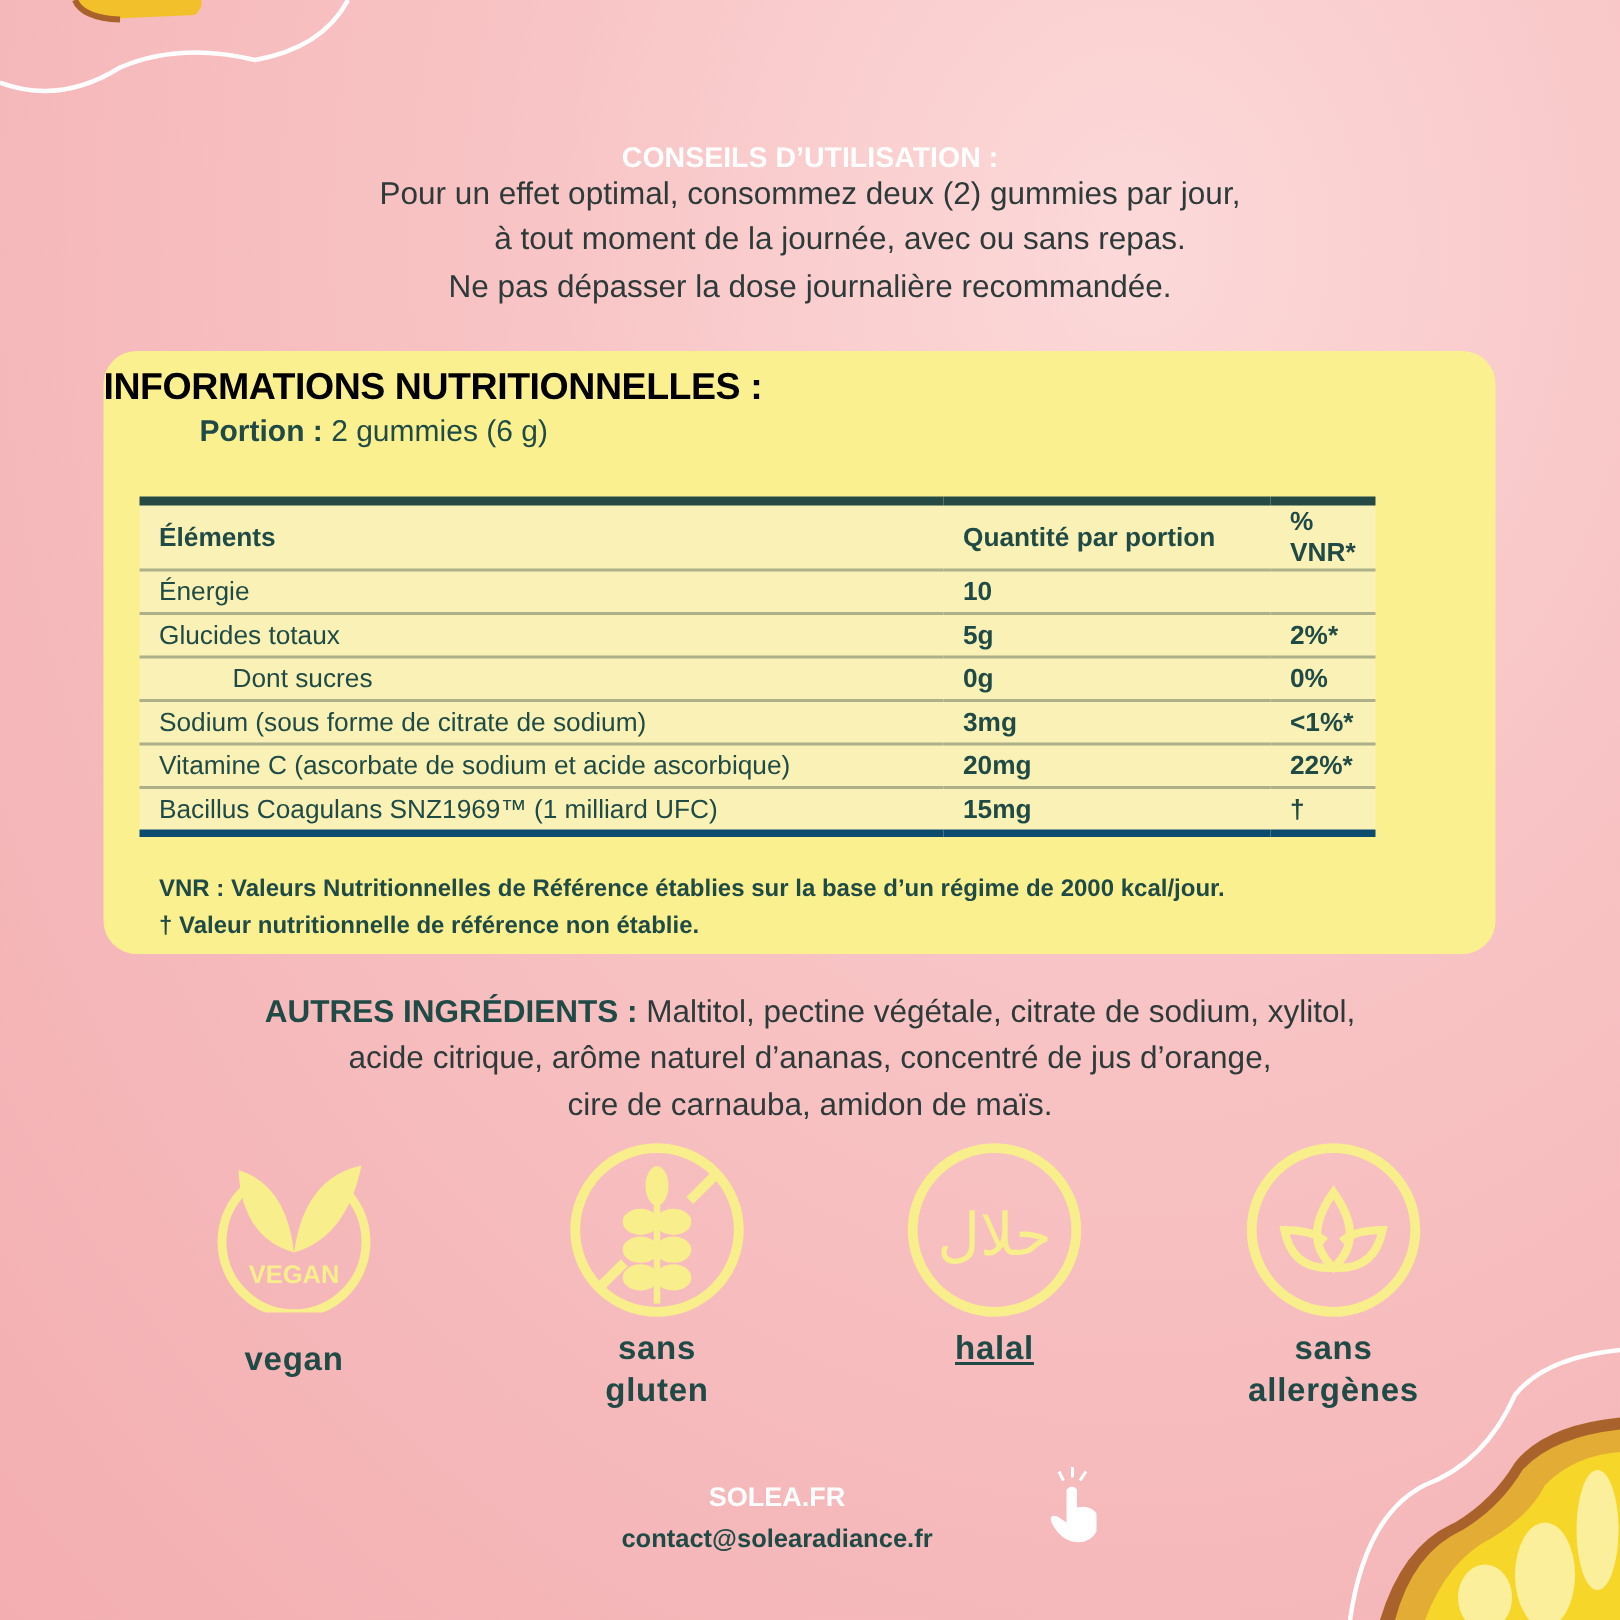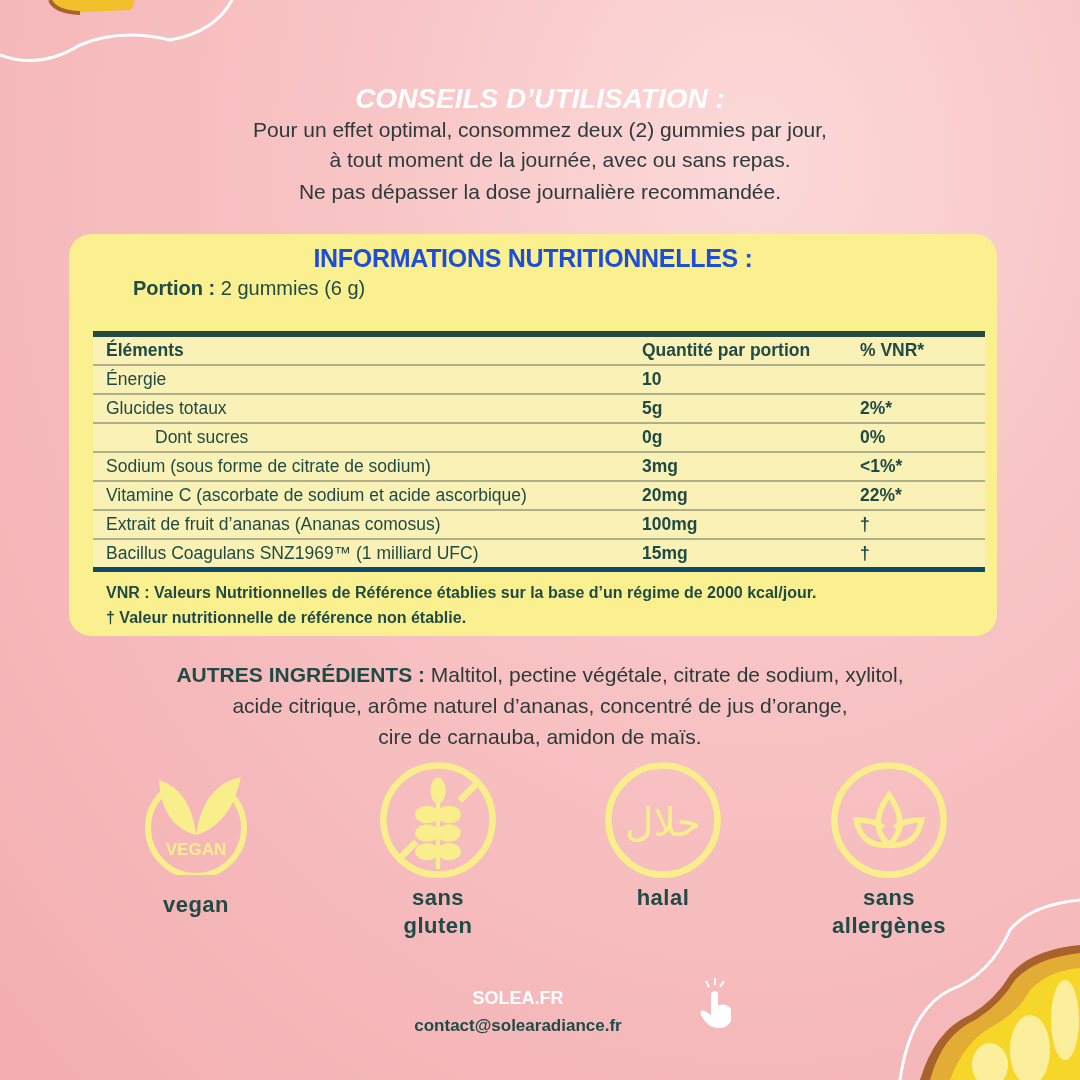--- a/index.html
+++ b/index.html
@@ -4,24 +4,24 @@
 <style>
   html,body{margin:0;padding:0;}
   body{width:1080px;height:1080px;overflow:hidden;position:relative;
     font-family:"Liberation Sans",sans-serif;
     background:radial-gradient(ellipse at 70% 15%, #fcd9d9 0%, #f8c3c4 40%, #f3aeb1 100%);
     color:#1f4a45;}
   .deco{position:absolute;pointer-events:none;}
   .title{position:absolute;left:0;width:1080px;text-align:center;color:#fff;font-weight:bold;}
   .para{position:absolute;left:0;width:1080px;text-align:center;color:#2e3a3a;font-size:21px;}
   .box{position:absolute;left:69px;top:234px;width:928px;height:402px;background:#fbf08f;border-radius:22px;}
-  .box h2{margin:0;position:absolute;top:10px;left:0;width:100%;text-align:center;font-size:25px;font-weight:bold;color:#1d4ed8;letter-spacing:-0.3px;}
+  .box h2{margin:0;position:absolute;top:10px;left:0;width:100%;font-size:25px;font-weight:bold;color:#000000;letter-spacing:-0.3px;}
   .meta{position:absolute;left:64px;font-size:20px;color:#1f4a45;}
   .meta b{font-weight:bold;}
-  table{position:absolute;left:24px;top:97px;width:892px;border-collapse:collapse;background:#f9f1b5;}
+  table{position:absolute;left:24px;top:97px;width:824px;border-collapse:collapse;background:#f9f1b5;}
   table td, table th{font-size:17.5px;text-align:left;padding:0 0 0 13px;height:27px;border-bottom:2px solid #aeb08a;color:#1f4a45;font-weight:normal;}
   table thead tr{border-top:6px solid #254a43;}
   table th{font-weight:bold;}
   td.q,td.v{font-weight:bold;}
   td.indent{padding-left:62px;}
   table tbody tr:last-child td{border-bottom:5px solid #0c4a6e;}
   .foot{position:absolute;left:37px;font-size:16px;font-weight:bold;color:#1f4a45;}
   .ingr{position:absolute;left:0;width:1080px;text-align:center;font-size:21px;color:#2e3a3a;line-height:31px;}
   .ingr b{color:#1f4a45;}
   .badge{position:absolute;width:150px;text-align:center;}
@@ -41,21 +41,21 @@
 <svg class="deco" style="left:880px;top:890px" width="200" height="190" viewBox="0 0 200 190">
   <path d="M20 190 Q30 120 70 100 Q110 85 130 40 Q150 15 200 10" stroke="#fff" stroke-width="3" fill="none"></path>
   <path d="M40 190 Q55 140 90 125 Q115 110 130 85 Q150 60 200 55 L200 190 Z" fill="#a9622b"></path>
   <path d="M50 190 Q62 145 95 130 Q120 115 135 90 Q155 68 200 63 L200 190 Z" fill="#e3ac35"></path>
   <path d="M70 190 Q85 150 115 135 Q140 120 150 100 Q170 80 200 78 L200 190 Z" fill="#f7d62a"></path>
   <ellipse cx="150" cy="160" rx="20" ry="35" fill="#fbef9c"></ellipse>
   <ellipse cx="185" cy="130" rx="14" ry="40" fill="#fbef9c"></ellipse>
   <ellipse cx="110" cy="175" rx="18" ry="22" fill="#fbef9c"></ellipse>
 </svg>
 
-<div class="title" style="top:83px;font-size:28px;font-style:italic;">CONSEILS D’UTILISATION :</div>
+<div class="title" style="top:95px;font-size:19px;">CONSEILS D’UTILISATION :</div>
 <div class="para" style="top:118px;">Pour un effet optimal, consommez deux (2) gummies par jour,</div>
 <div class="para" style="top:148px;padding-left:20px;">à tout moment de la journée, avec ou sans repas.</div>
 <div class="para" style="top:180px;">Ne pas dépasser la dose journalière recommandée.</div>
 
 <div class="box">
   <h2>INFORMATIONS NUTRITIONNELLES :</h2>
   <div class="meta" style="top:43px;">
     <b>Portion :</b><span> 2 gummies (6 g)</span>
   </div>
 
@@ -90,25 +90,20 @@
       </tr>
       <tr>
         <td>Sodium (sous forme de citrate de sodium)</td>
         <td class="q">3mg</td>
         <td class="v">&lt;1%*</td>
       </tr>
       <tr>
         <td>Vitamine C (ascorbate de sodium et acide ascorbique)</td>
         <td class="q">20mg</td>
         <td class="v">22%*</td>
-      </tr>
-      <tr>
-        <td>Extrait de fruit d’ananas (Ananas comosus)</td>
-        <td class="q">100mg</td>
-        <td class="v">†</td>
       </tr>
       <tr>
         <td>Bacillus Coagulans SNZ1969™ (1 milliard UFC)</td>
         <td class="q">15mg</td>
         <td class="v">†</td>
       </tr>
     </tbody>
   </table>
 
   <div class="foot" style="top:350px;">VNR : Valeurs Nutritionnelles de Référence établies sur la base d’un régime de 2000 kcal/jour.</div>
@@ -147,21 +142,21 @@
   </svg>
   <div class="label" style="margin-top:0;">sans</div>
   <div class="label" style="margin-top:0;">gluten</div>
 </div>
 
 <div class="badge" style="left:588px;top:760px;">
   <svg class="icon" viewBox="0 0 110 110" style="width:120px;height:120px;">
     <circle cx="55" cy="55" r="50" stroke="#f8ee8c" stroke-width="6" fill="none"></circle>
     <text x="55" y="70" text-anchor="middle" font-family="DejaVu Sans, sans-serif" font-size="36" fill="#f8ee8c">حلال</text>
   </svg>
-  <div class="label" style="margin-top:0;">halal</div>
+  <div class="label" style="margin-top:0;text-decoration:underline;">halal</div>
 </div>
 
 <div class="badge" style="left:814px;top:760px;">
   <svg class="icon" viewBox="0 0 110 110" style="width:120px;height:120px;">
     <circle cx="55" cy="55" r="50" stroke="#f8ee8c" stroke-width="6" fill="none"></circle>
     <path d="M55 78 Q35 60 55 32 Q75 60 55 78 Z" stroke="#f8ee8c" stroke-width="5" fill="none"></path>
     <path d="M55 78 Q30 80 25 55 Q42 55 50 62" stroke="#f8ee8c" stroke-width="5" fill="none"></path>
     <path d="M55 78 Q80 80 85 55 Q68 55 60 62" stroke="#f8ee8c" stroke-width="5" fill="none"></path>
   </svg>
   <div class="label" style="margin-top:0;">sans</div>

